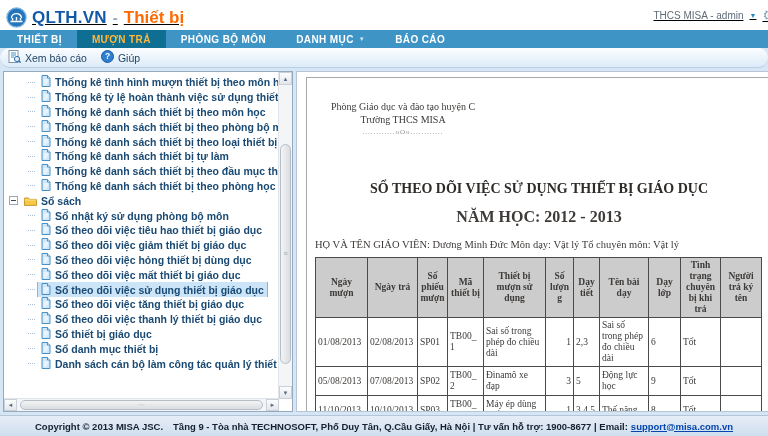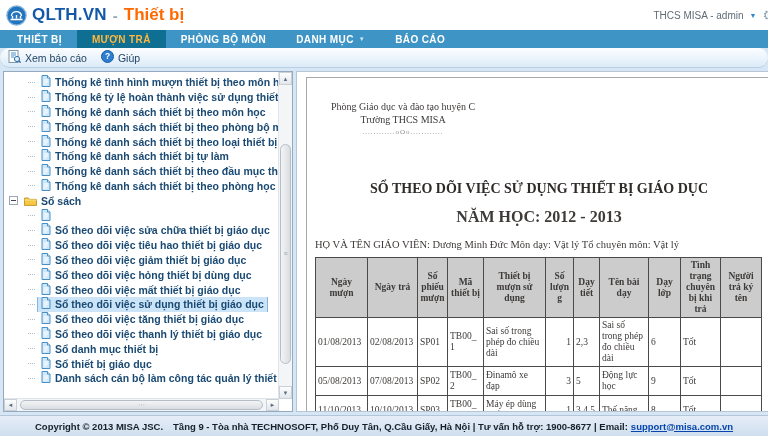--- a/index.html
+++ b/index.html
@@ -1,21 +1,21 @@
 <!DOCTYPE html>
 <html style="--c-nav_blue: #3e94c5; --c-active_tab_bg: #0f6f92; --c-active_tab_text: #ffb83d; --c-logo_blue: #1459a8; --c-module_orange: #ff6a00; --c-selected_item_bg: #cbe4f8; --c-link_blue: #0645ad;"><head>
 <meta charset="utf-8">
 <style>
   html,body{margin:0;padding:0;background:#eef3f8;}
   #app{position:relative;width:768px;height:436px;overflow:hidden;
        font-family:"Liberation Sans",sans-serif;background:#d7e6f4;}
 
   
   .top-header{position:absolute;left:0;top:0;width:768px;height:30px;background:#fff;
-              display:flex;align-items:center;justify-content:space-between;padding:7px 6px;box-sizing:border-box;}
+              display:flex;align-items:flex-start;justify-content:space-between;padding:7px 6px;box-sizing:border-box;text-decoration:underline;}
   .logo-wrap{display:flex;align-items:center;gap:5px;}
   .logo-text{font-size:17px;font-weight:bold;color:#1459a8;letter-spacing:.2px;}
   .logo-dash{font-size:15px;color:#8fa4b8;font-weight:bold;margin:0 1px;}
   .module-name{font-size:17px;font-weight:bold;color:#ff6a00;}
   .user-area{display:flex;align-items:center;gap:6px;margin-right:-6px;}
   .user-label{font-size:10px;color:#5f6b76;}
   .user-dd{font-size:7px;color:#2b88c9;}
   .gear{font-size:14px;color:#8ca3b5;margin-right:-7px;}
 
   
@@ -238,31 +238,21 @@
           </span>
         </div>
         <div class="tree-row lvl2">
           <span class="dash"></span>
           <span class="inner">
             <span class="icon-svg"><svg width="10" height="12" viewBox="0 0 10 12">
                 <path d="M1 .5 h5.5 L9 3 v8.5 H1 z" fill="#cfe7fa" stroke="#4a90c4"></path>
                 <path d="M6.5 .5 V3 H9" fill="#fff" stroke="#4a90c4"></path>
                 <path d="M2.6 5h4.6M2.6 7h4.6M2.6 9h3" stroke="#fff" stroke-width="1"></path>
               </svg></span>
-          </span>
-        </div>
-        <div class="tree-row lvl2">
-          <span class="dash"></span>
-          <span class="inner">
-            <span class="icon-svg"><svg width="10" height="12" viewBox="0 0 10 12">
-                <path d="M1 .5 h5.5 L9 3 v8.5 H1 z" fill="#cfe7fa" stroke="#4a90c4"></path>
-                <path d="M6.5 .5 V3 H9" fill="#fff" stroke="#4a90c4"></path>
-                <path d="M2.6 5h4.6M2.6 7h4.6M2.6 9h3" stroke="#fff" stroke-width="1"></path>
-              </svg></span>
-            <span class="tree-label">Sổ theo dõi việc sửa chữa thiết bị giáo dục</span>
+            <span class="tree-label">Sổ nhật ký sử dụng phòng bộ môn</span>
           </span>
         </div>
         <div class="tree-row lvl2">
           <span class="dash"></span>
           <span class="inner">
             <span class="icon-svg"><svg width="10" height="12" viewBox="0 0 10 12">
                 <path d="M1 .5 h5.5 L9 3 v8.5 H1 z" fill="#cfe7fa" stroke="#4a90c4"></path>
                 <path d="M6.5 .5 V3 H9" fill="#fff" stroke="#4a90c4"></path>
                 <path d="M2.6 5h4.6M2.6 7h4.6M2.6 9h3" stroke="#fff" stroke-width="1"></path>
               </svg></span>
@@ -336,32 +326,32 @@
           </span>
         </div>
         <div class="tree-row lvl2">
           <span class="dash"></span>
           <span class="inner">
             <span class="icon-svg"><svg width="10" height="12" viewBox="0 0 10 12">
                 <path d="M1 .5 h5.5 L9 3 v8.5 H1 z" fill="#cfe7fa" stroke="#4a90c4"></path>
                 <path d="M6.5 .5 V3 H9" fill="#fff" stroke="#4a90c4"></path>
                 <path d="M2.6 5h4.6M2.6 7h4.6M2.6 9h3" stroke="#fff" stroke-width="1"></path>
               </svg></span>
+            <span class="tree-label">Sổ thiết bị giáo dục</span>
+          </span>
+        </div>
+        <div class="tree-row lvl2">
+          <span class="dash"></span>
+          <span class="inner">
+            <span class="icon-svg"><svg width="10" height="12" viewBox="0 0 10 12">
+                <path d="M1 .5 h5.5 L9 3 v8.5 H1 z" fill="#cfe7fa" stroke="#4a90c4"></path>
+                <path d="M6.5 .5 V3 H9" fill="#fff" stroke="#4a90c4"></path>
+                <path d="M2.6 5h4.6M2.6 7h4.6M2.6 9h3" stroke="#fff" stroke-width="1"></path>
+              </svg></span>
             <span class="tree-label">Sổ danh mục thiết bị</span>
-          </span>
-        </div>
-        <div class="tree-row lvl2">
-          <span class="dash"></span>
-          <span class="inner">
-            <span class="icon-svg"><svg width="10" height="12" viewBox="0 0 10 12">
-                <path d="M1 .5 h5.5 L9 3 v8.5 H1 z" fill="#cfe7fa" stroke="#4a90c4"></path>
-                <path d="M6.5 .5 V3 H9" fill="#fff" stroke="#4a90c4"></path>
-                <path d="M2.6 5h4.6M2.6 7h4.6M2.6 9h3" stroke="#fff" stroke-width="1"></path>
-              </svg></span>
-            <span class="tree-label">Sổ thiết bị giáo dục</span>
           </span>
         </div>
         <div class="tree-row lvl2">
           <span class="dash"></span>
           <span class="inner">
             <span class="icon-svg"><svg width="10" height="12" viewBox="0 0 10 12">
                 <path d="M1 .5 h5.5 L9 3 v8.5 H1 z" fill="#cfe7fa" stroke="#4a90c4"></path>
                 <path d="M6.5 .5 V3 H9" fill="#fff" stroke="#4a90c4"></path>
                 <path d="M2.6 5h4.6M2.6 7h4.6M2.6 9h3" stroke="#fff" stroke-width="1"></path>
               </svg></span>

